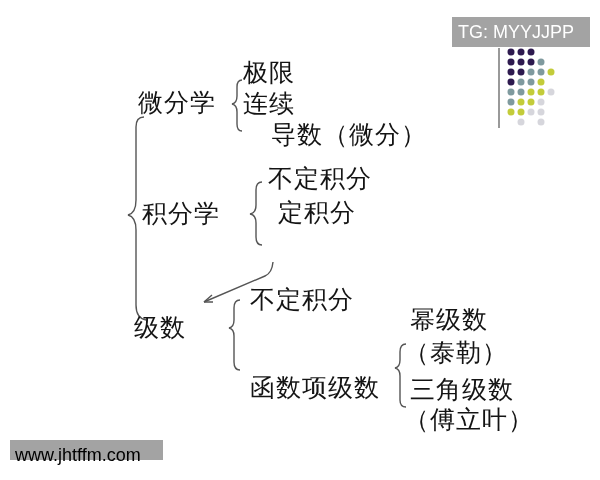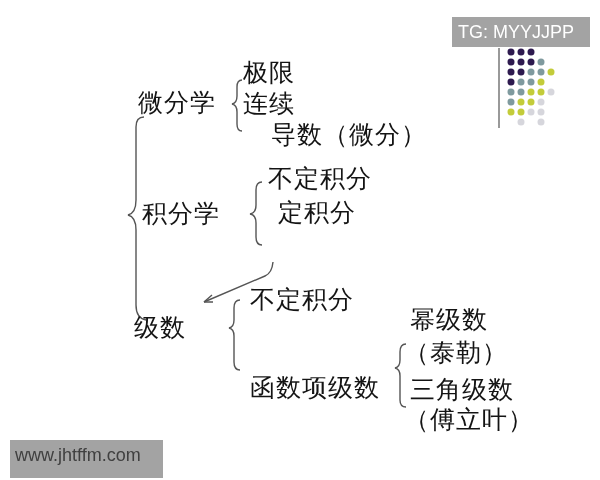--- a/index.html
+++ b/index.html
@@ -9,22 +9,22 @@
   }
   .slide { position: absolute; left: 0; top: 0; width: 600px; height: 480px; }
   .t { position: absolute; white-space: nowrap; font-size: 25px; line-height: 30px; color: #141414; letter-spacing: 1px; }
   .title { position: absolute; left: 66px; top: 44px; font-size: 25px; line-height: 30px; color: #25258f; font-weight: bold; letter-spacing: 1px; white-space: nowrap; }
   .wm-top {
     position: absolute; left: 452px; top: 17px; width: 138px; height: 30px;
     background: #a3a3a3; color: #ffffff; font-family: "Liberation Sans", sans-serif;
     font-size: 18px; line-height: 30px; padding-left: 6px; box-sizing: border-box; white-space: nowrap;
   }
   .wm-bottom {
-    position: absolute; left: 10px; top: 440px; width: 153px; height: 38px;
-    background: #a3a3a3; color: #404040; font-family: "Liberation Sans", sans-serif;
+    position: absolute; left: 10px; top: 440px; width: 153px; height: 20px;
+    background: #a3a3a3; color: #000000; font-family: "Liberation Sans", sans-serif;
     font-size: 18px; line-height: 30px; padding-left: 5px; box-sizing: border-box; white-space: nowrap;
   }
   svg.lines { position: absolute; left: 0; top: 0; }
   .dots { position: absolute; left: 497px; top: 48px; }
 </style>
 </head>
 <body>
 
 <div class="slide">
 

